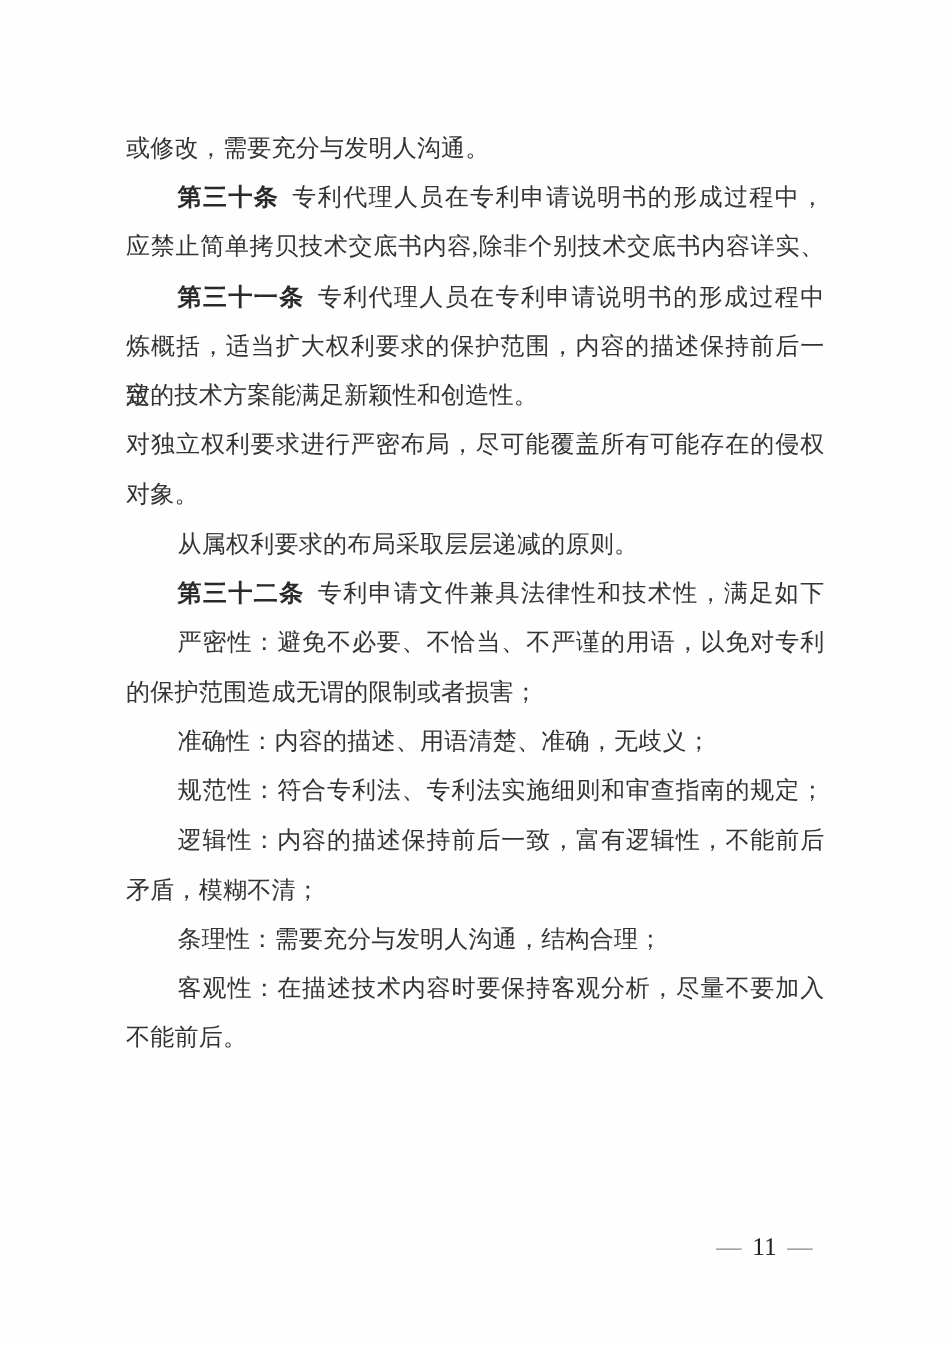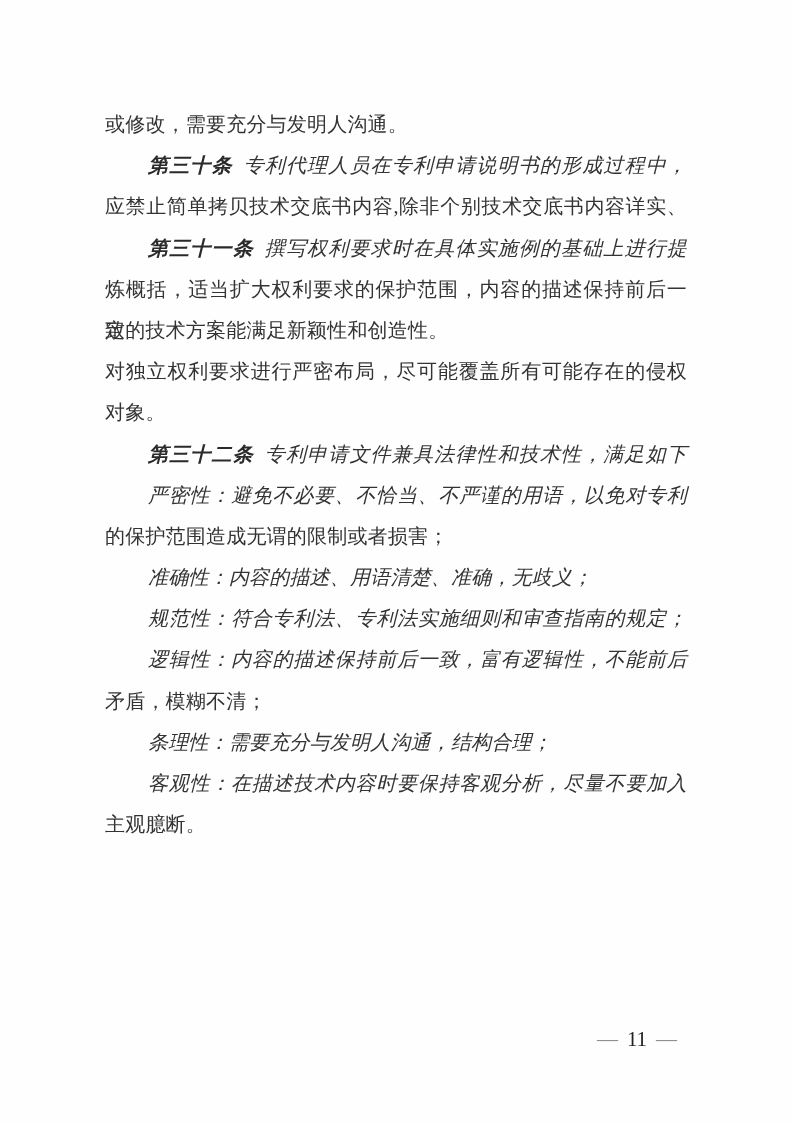--- a/index.html
+++ b/index.html
@@ -24,21 +24,20 @@
   .line {
     height: 41.2px;
     line-height: 41.2px;
     font-size: 20px;
     color: #333333;
     letter-spacing: 0.2px;
     white-space: nowrap;
   }
   .line.indent {
     text-indent: 43px;
-    font-style: italic;
   }
   .line.just {
     white-space: normal;
     text-align: justify;
     text-align-last: justify;
   }
   .line b {
     font-weight: 700;
     color: #2a2a2a;
     margin-right: 11px;
@@ -64,34 +63,35 @@
 </style>
 </head>
 <body>
 
 <div class="page">
 
   <div class="text-block">
       <div class="line"><span>或修改，需要充分与发明人沟通。</span></div>
       <div class="line indent just"><b>第三十条</b><span>专利代理人员在专利申请说明书的形成过程中，</span></div>
       <div class="line just"><span>应禁止简单拷贝技术交底书内容,除非个别技术交底书内容详实、</span></div>
-      <div class="line indent just"><b>第三十一条</b><span>撰写权利要求时在具体实施例的基础上进行提</span></div>
+      <div class="line indent just"><b>第三十一条</b><span>专利代理人员在专利申请说明书的形成过程中</span></div>
       <div class="line just"><span>炼概括，适当扩大权利要求的保护范围，内容的描述保持前后一致</span></div>
       <div class="line"><span>定的技术方案能满足新颖性和创造性。</span></div>
       <div class="line just"><span>对独立权利要求进行严密布局，尽可能覆盖所有可能存在的侵权</span></div>
       <div class="line"><span>对象。</span></div>
+      <div class="line indent"><span>从属权利要求的布局采取层层递减的原则。</span></div>
       <div class="line indent just"><b>第三十二条</b><span>专利申请文件兼具法律性和技术性，满足如下</span></div>
       <div class="line indent just"><span>严密性：避免不必要、不恰当、不严谨的用语，以免对专利</span></div>
       <div class="line"><span>的保护范围造成无谓的限制或者损害；</span></div>
       <div class="line indent"><span>准确性：内容的描述、用语清楚、准确，无歧义；</span></div>
       <div class="line indent just"><span>规范性：符合专利法、专利法实施细则和审查指南的规定；</span></div>
       <div class="line indent just"><span>逻辑性：内容的描述保持前后一致，富有逻辑性，不能前后</span></div>
       <div class="line"><span>矛盾，模糊不清；</span></div>
       <div class="line indent"><span>条理性：需要充分与发明人沟通，结构合理；</span></div>
       <div class="line indent just"><span>客观性：在描述技术内容时要保持客观分析，尽量不要加入</span></div>
-      <div class="line"><span>主观臆断。</span></div>
+      <div class="line"><span>不能前后。</span></div>
     </div>
 
   <div class="footer">
     <span class="dash">—</span><span class="num">11</span><span class="dash">—</span>
   </div>
 
 </div>
 
 </body></html>

